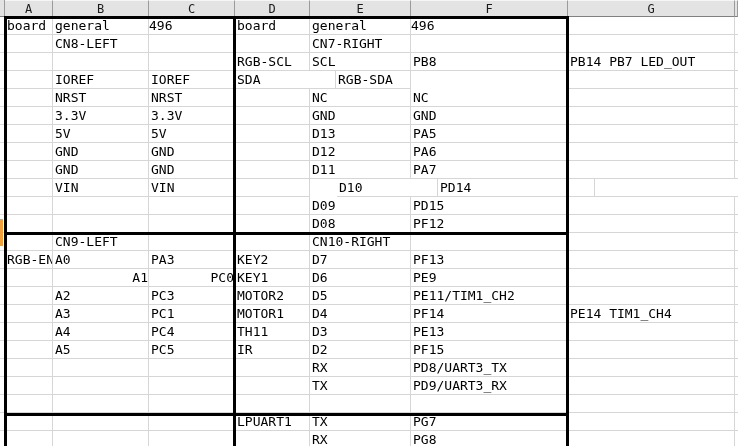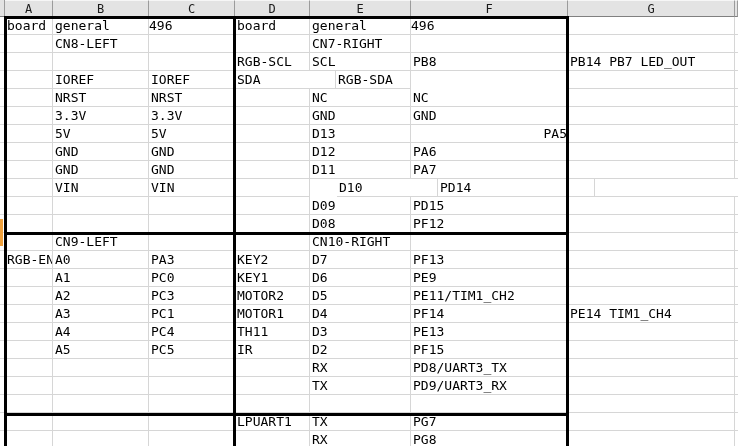--- a/index.html
+++ b/index.html
@@ -157,21 +157,21 @@
         <div class="cell" style="width: 167px;"></div>
         <div class="cell sliver" style="width: 3px;"></div>
       </div>
       <div class="grid-row">
         <div class="row-strip"></div>
         <div class="cell" style="width: 48px;"></div>
         <div class="cell" style="width: 96px;">5V</div>
         <div class="cell" style="width: 86px;">5V</div>
         <div class="cell" style="width: 75px;"></div>
         <div class="cell" style="width: 101px;">D13</div>
-        <div class="cell" style="width: 157px; text-align: right;">PA5</div>
+        <div class="cell" style="width: 157px;">PA5</div>
         <div class="cell" style="width: 167px;"></div>
         <div class="cell sliver" style="width: 3px;"></div>
       </div>
       <div class="grid-row">
         <div class="row-strip"></div>
         <div class="cell" style="width: 48px;"></div>
         <div class="cell" style="width: 96px;">GND</div>
         <div class="cell" style="width: 86px;">GND</div>
         <div class="cell" style="width: 75px;"></div>
         <div class="cell" style="width: 101px;">D12</div>
@@ -241,22 +241,22 @@
         <div class="cell" style="width: 86px;">PA3</div>
         <div class="cell" style="width: 75px;">KEY2</div>
         <div class="cell" style="width: 101px;">D7</div>
         <div class="cell" style="width: 157px;">PF13</div>
         <div class="cell" style="width: 167px;"></div>
         <div class="cell sliver" style="width: 3px;"></div>
       </div>
       <div class="grid-row">
         <div class="row-strip"></div>
         <div class="cell" style="width: 48px;"></div>
-        <div class="cell" style="width: 96px;">A1</div>
-        <div class="cell" style="width: 86px;">PC0</div>
+        <div class="cell" style="width: 96px; text-align: right;">A1</div>
+        <div class="cell" style="width: 86px; text-align: right;">PC0</div>
         <div class="cell" style="width: 75px;">KEY1</div>
         <div class="cell" style="width: 101px;">D6</div>
         <div class="cell" style="width: 157px;">PE9</div>
         <div class="cell" style="width: 167px;"></div>
         <div class="cell sliver" style="width: 3px;"></div>
       </div>
       <div class="grid-row">
         <div class="row-strip"></div>
         <div class="cell" style="width: 48px;"></div>
         <div class="cell" style="width: 96px;">A2</div>

